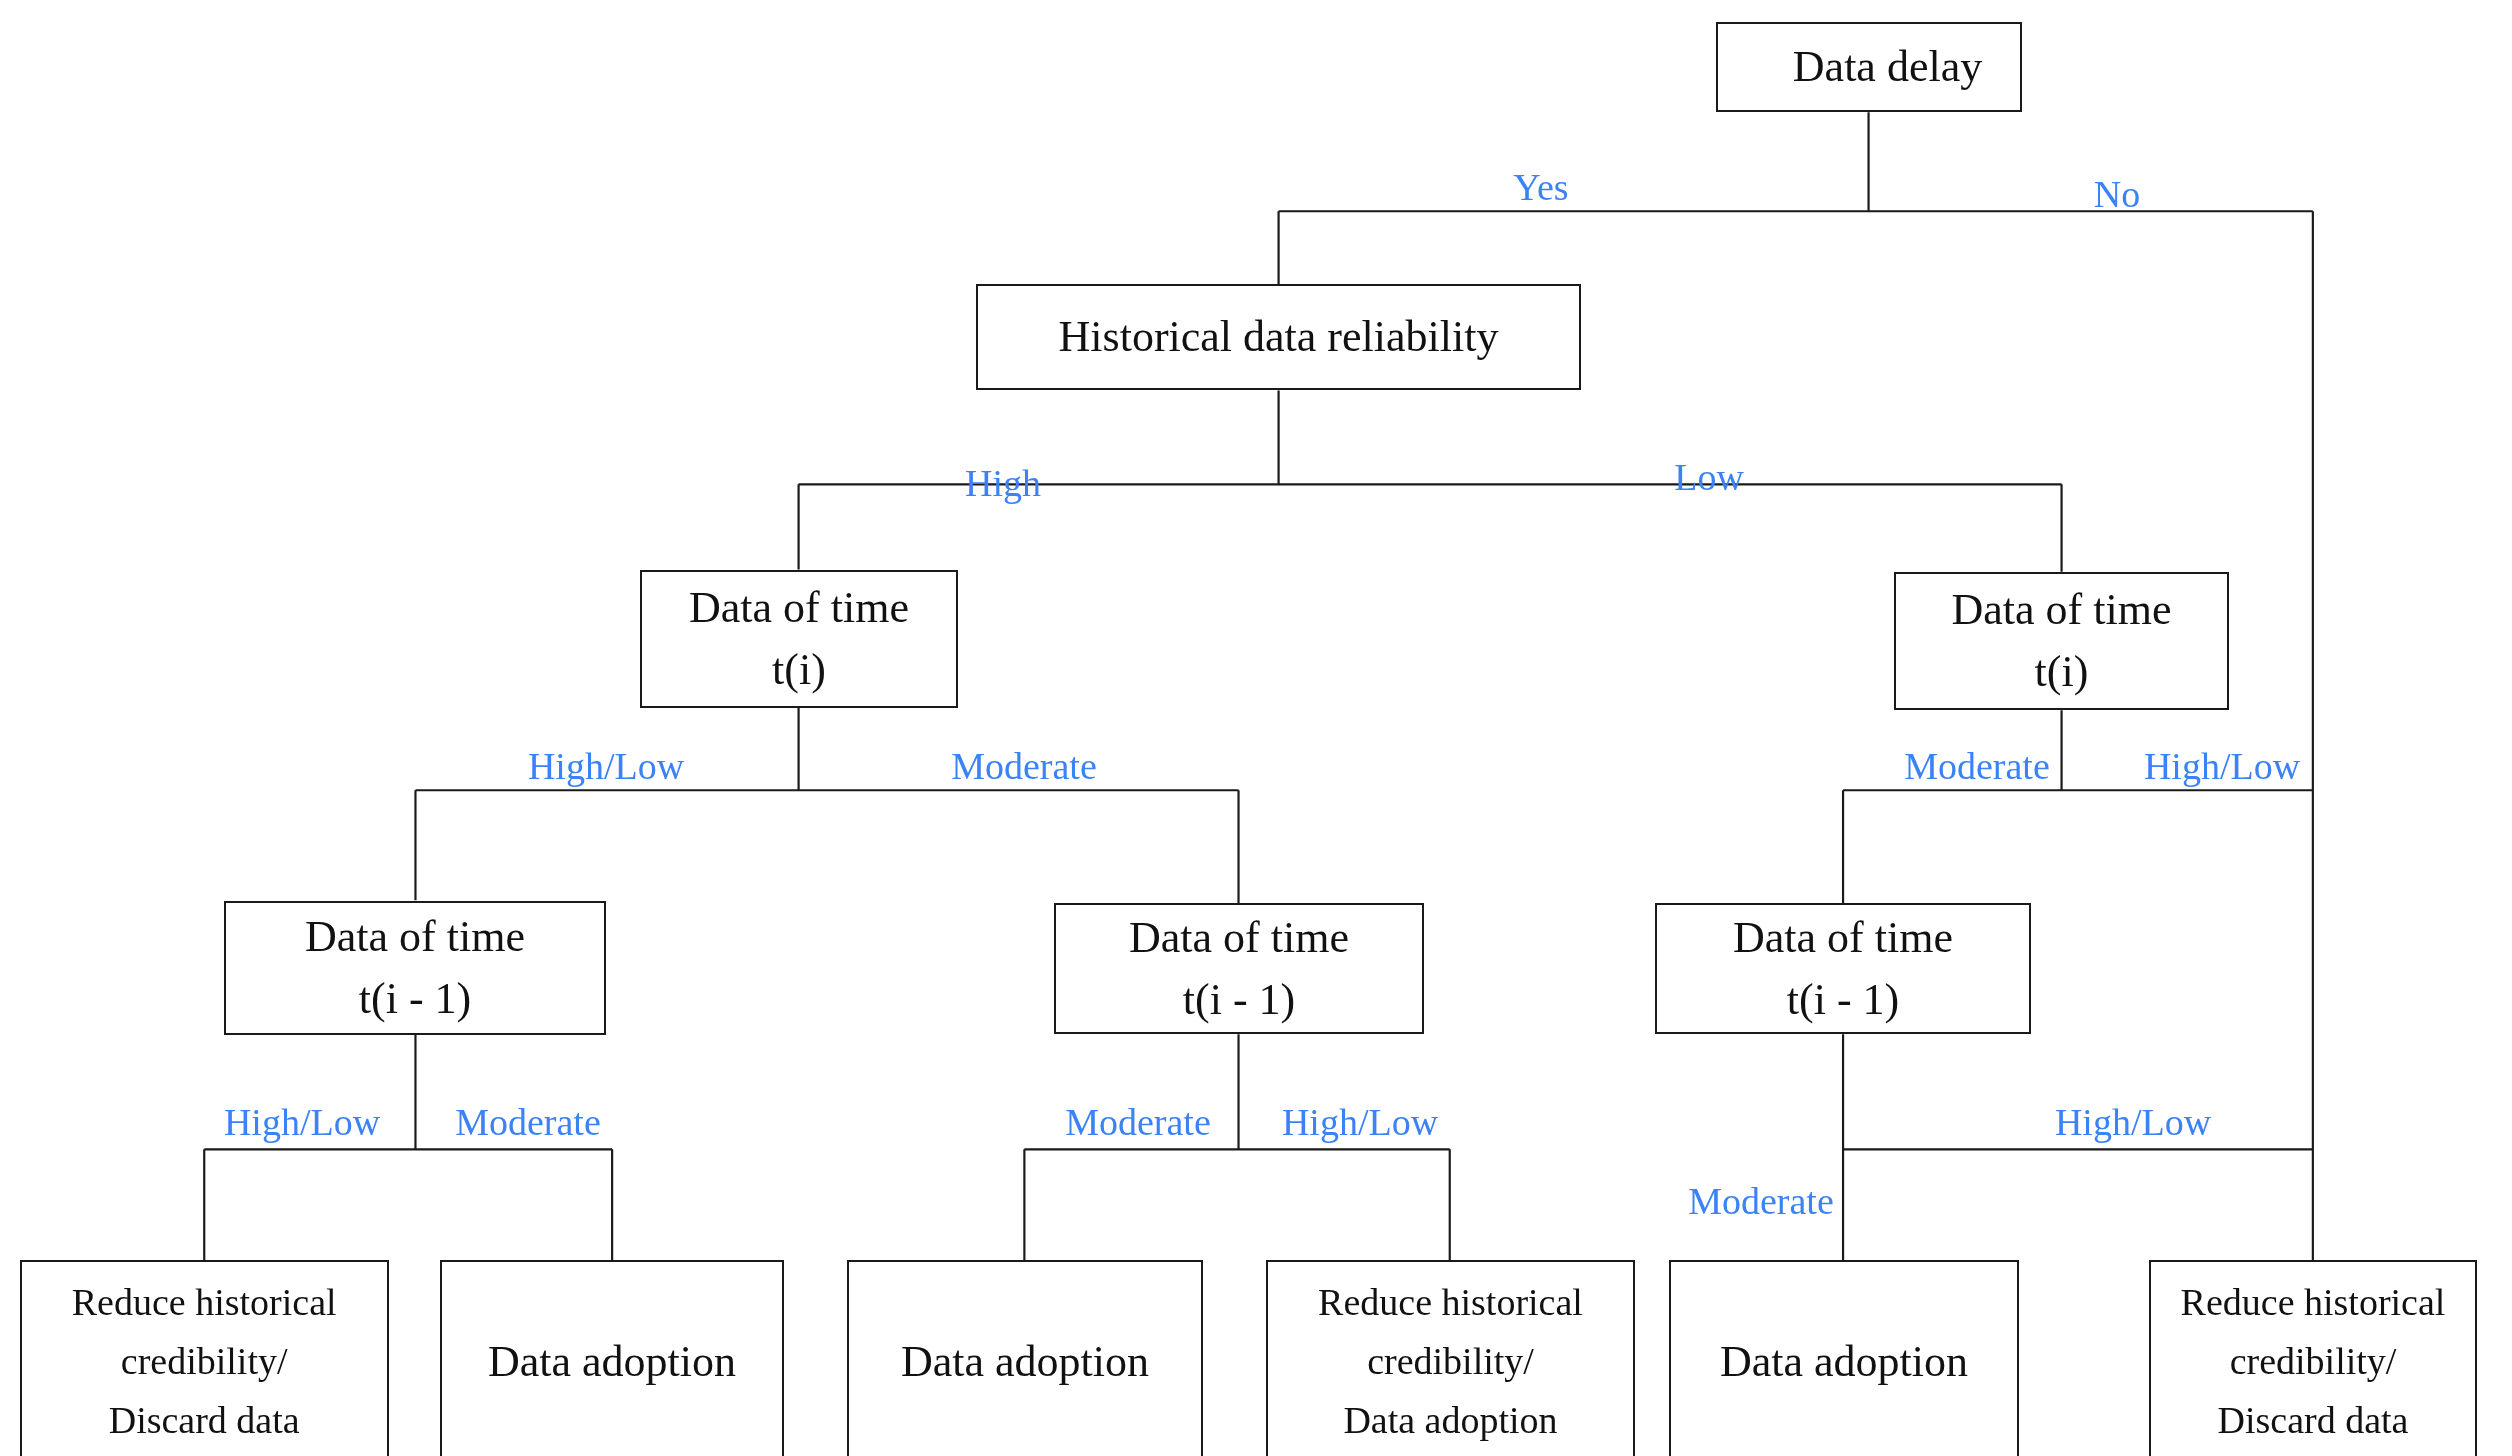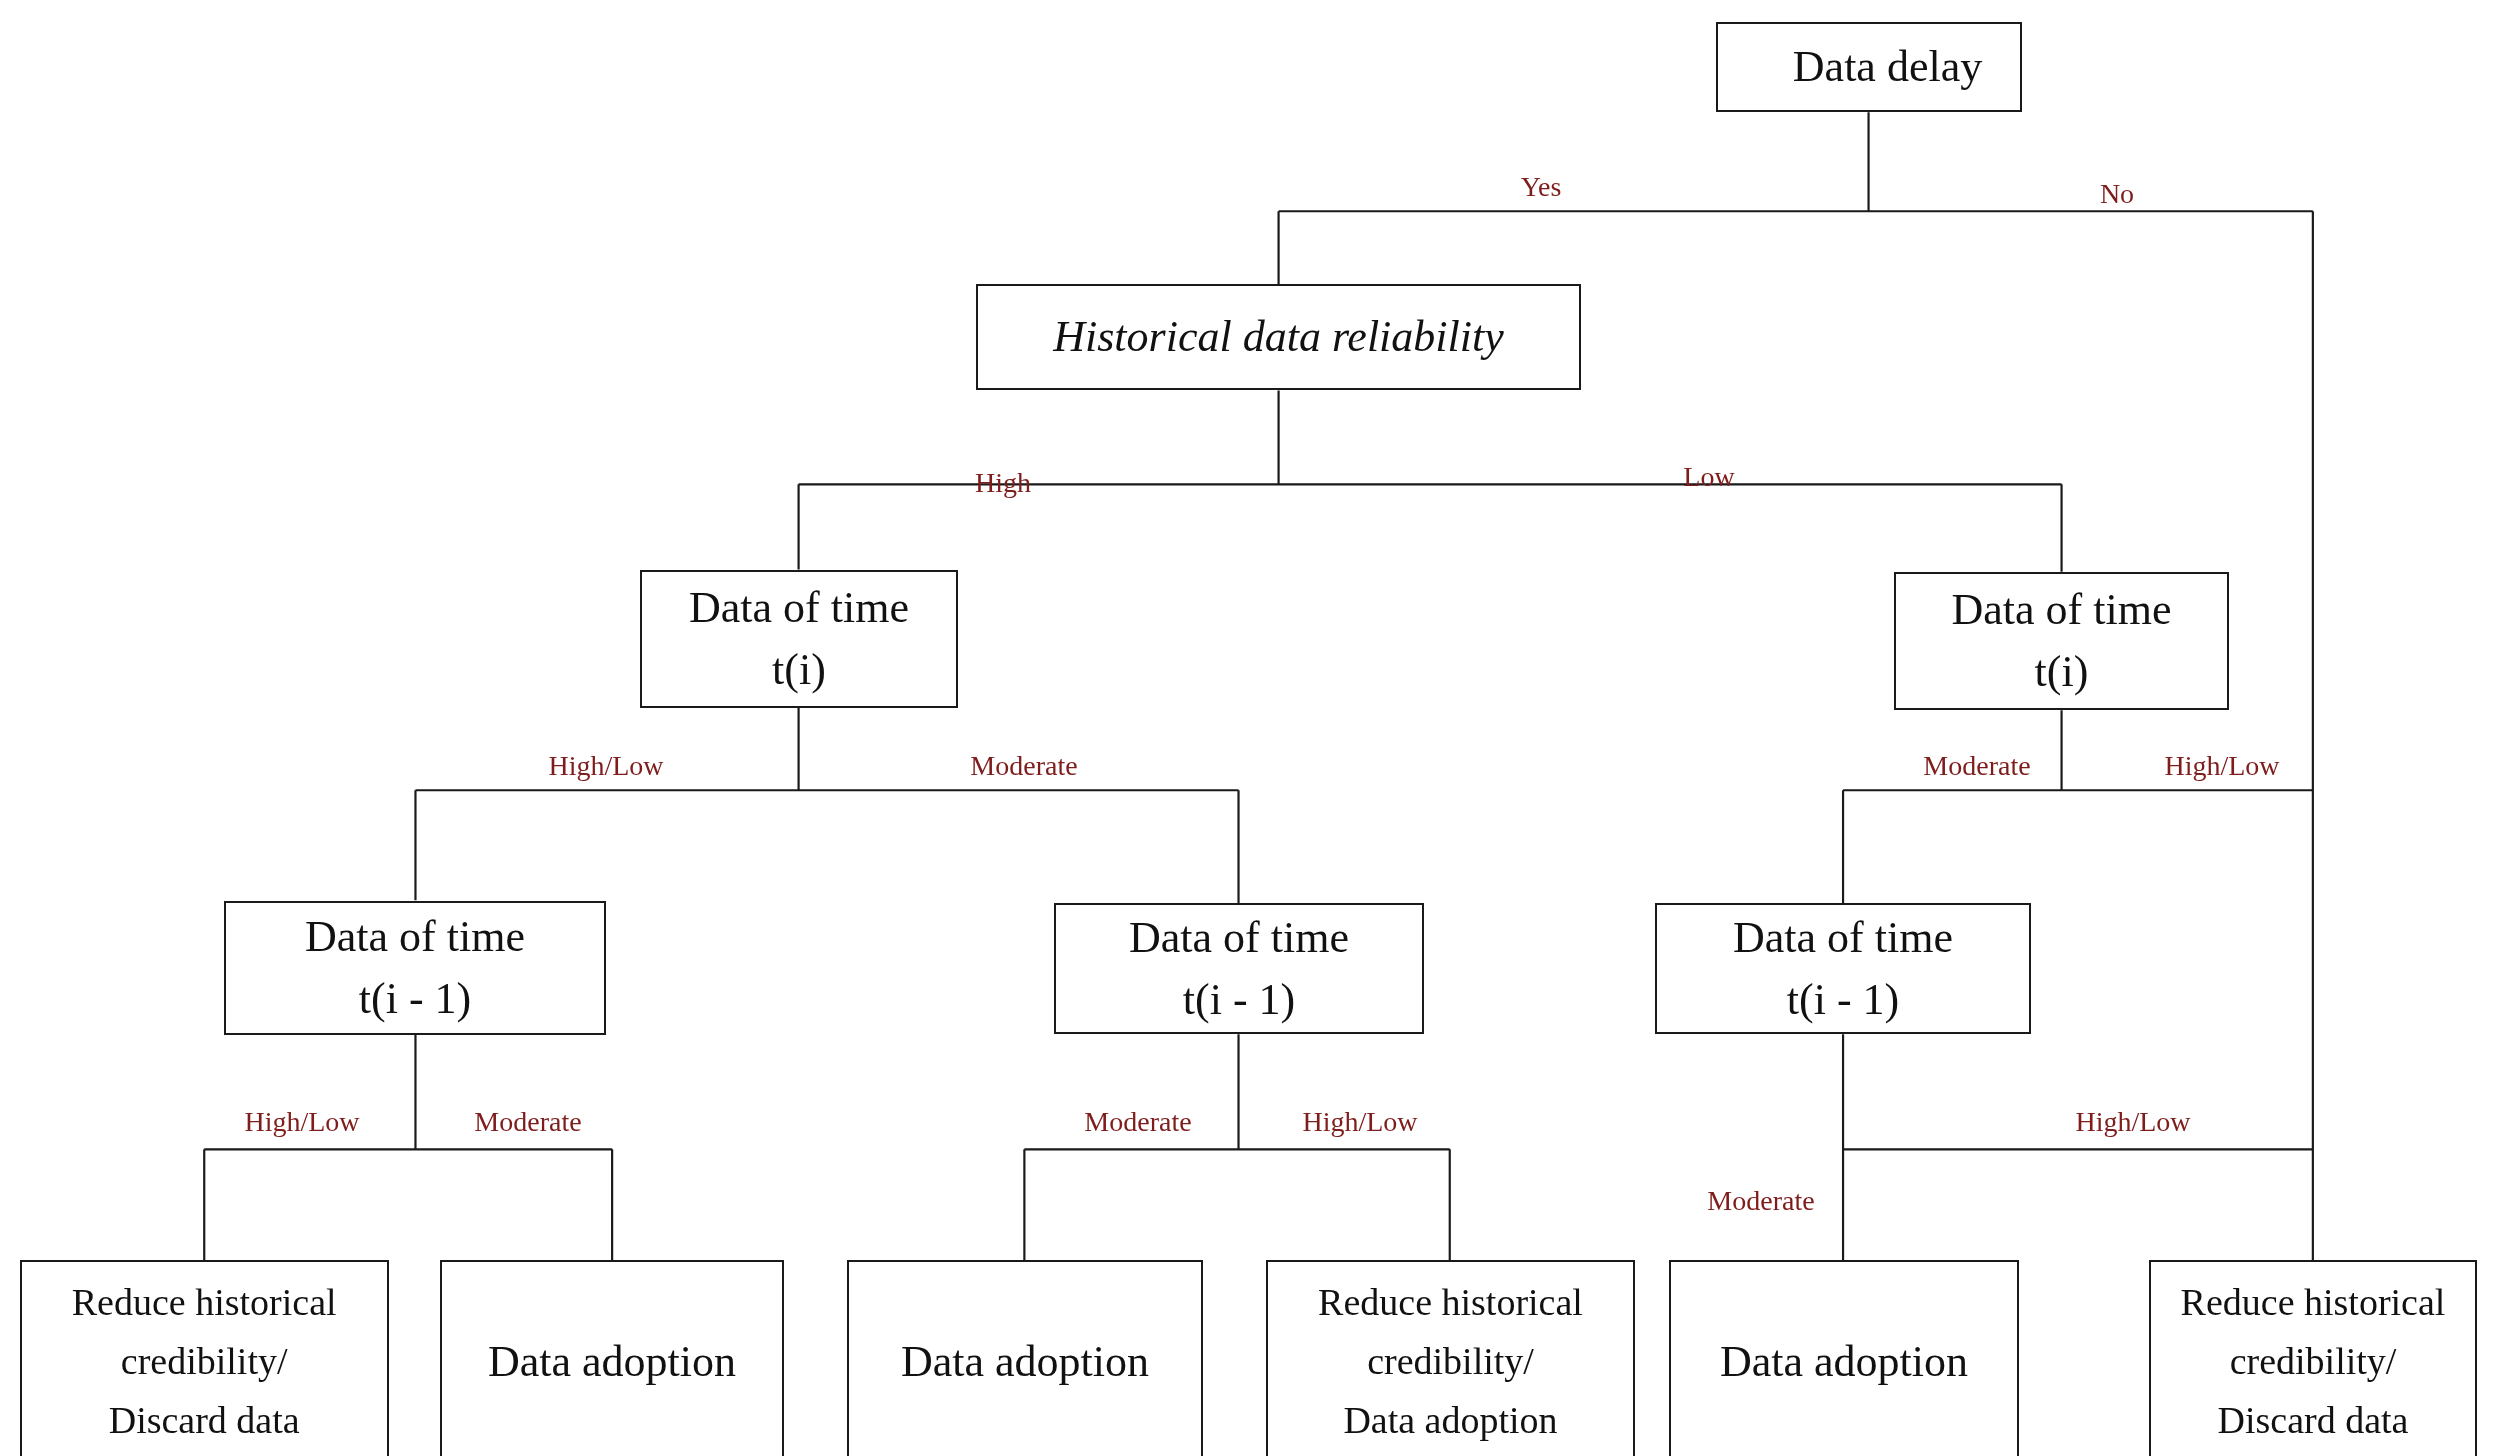--- a/index.html
+++ b/index.html
@@ -17,39 +17,39 @@
     box-sizing:border-box;
     border:2.2px solid #1a1a1a;
     background:#ffffff;
     display:flex;align-items:center;justify-content:center;
     text-align:center;
     white-space:pre-line;
     font-size:44px;line-height:1.4;
     color:#111111;
   }
   .n-delay{left:1716px;top:22px;width:306px;height:90px;padding-left:37px;}
-  .n-hist{left:976px;top:284px;width:605px;height:106px;font-style:italic;}
+  .n-hist{left:976px;top:284px;width:605px;height:106px;}
   .n-ti-l{left:640px;top:570px;width:318px;height:138px;}
   .n-ti-r{left:1894px;top:572px;width:335px;height:138px;}
   .n-ti1-l{left:224px;top:901px;width:382px;height:134px;}
   .n-ti1-m{left:1054px;top:903px;width:370px;height:131px;}
   .n-ti1-r{left:1655px;top:903px;width:376px;height:131px;}
   .leaf{top:1260px;height:203px;}
   .n-leaf1{left:19.7px;width:369px;font-size:38px;line-height:1.55;}
   .n-leaf2{left:440px;width:344px;}
   .n-leaf3{left:847px;width:356px;}
   .n-leaf4{left:1266px;width:369px;font-size:38px;line-height:1.55;}
   .n-leaf5{left:1669px;width:350px;}
   .n-leaf6{left:2149px;width:328px;font-size:38px;line-height:1.55;}
   .elabel{
     position:absolute;
     transform:translate(-50%,-50%);
-    font-size:28px;
+    font-size:38px;
     white-space:nowrap;
-    color:#7f1d1d;
+    color:#3b82f6;
   }
   .l-yes{left:1541px;top:187px;}
   .l-no{left:2117px;top:194px;}
   .l-high{left:1003px;top:483px;}
   .l-low{left:1709px;top:465px;margin-top:12px;}
   .l-hl-l1{left:606px;top:766px;}
   .l-mod-l1{left:1024px;top:766px;}
   .l-mod-r1{left:1977px;top:766px;}
   .l-hl-r1{left:2222px;top:766px;}
   .l-hl-l2{left:302px;top:1122px;}

